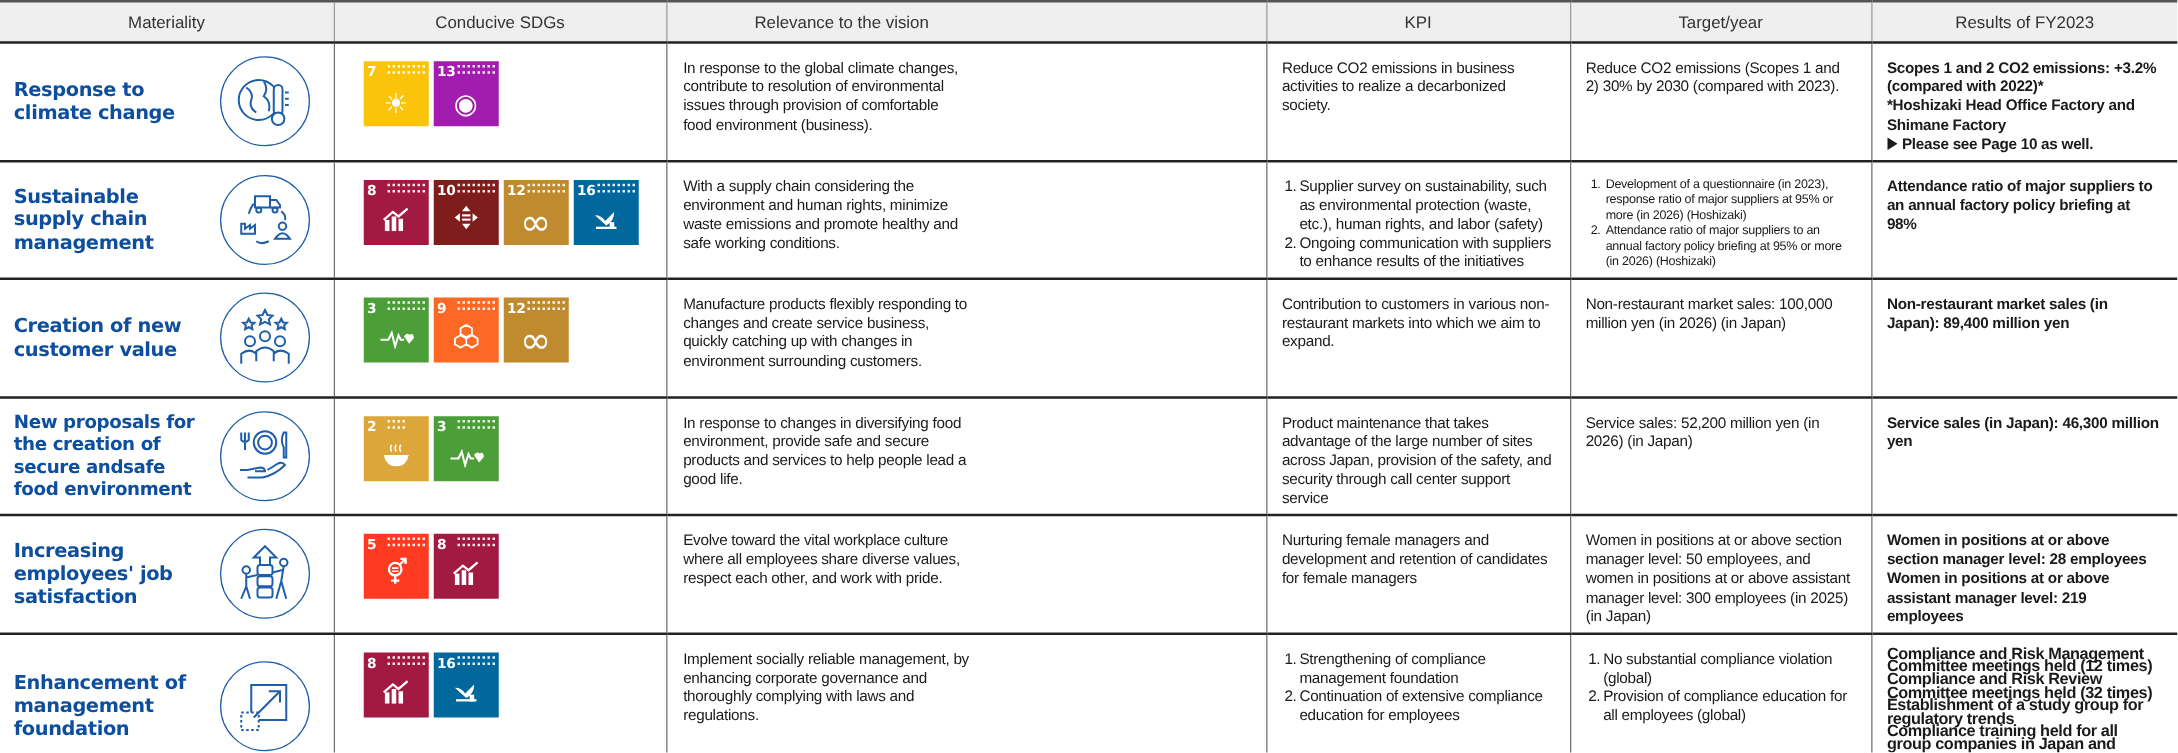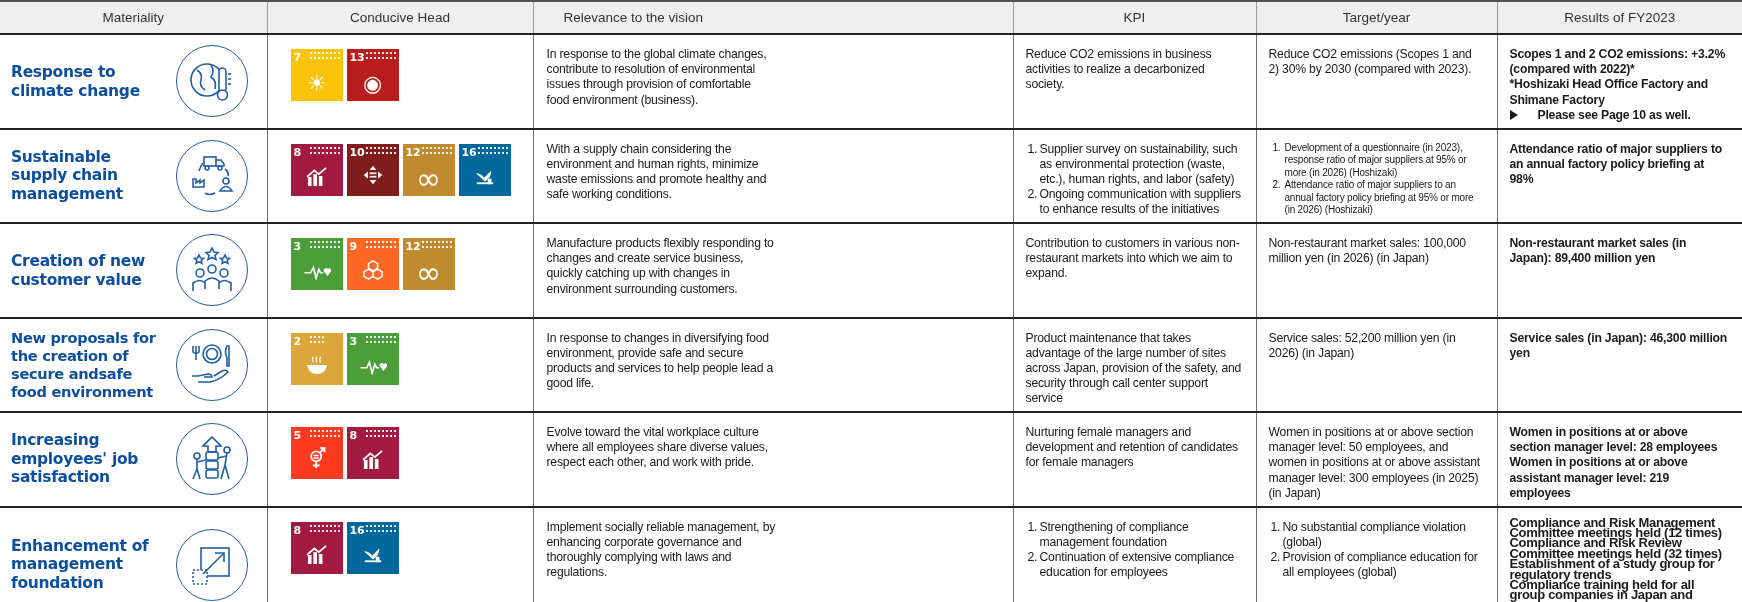--- a/index.html
+++ b/index.html
@@ -20,21 +20,21 @@
     height: 33px;
     background: #efefef;
     font-weight: normal;
     font-size: 13.5px;
     color: #333;
     border: 1px solid #9a9a9a;
     border-top: 2px solid #555;
     text-align: center;
     vertical-align: middle;
   }
-  thead th.rel { text-align: left; padding-left: 30px; }
+  thead th.rel { text-align: left; padding-left: 70px; }
   tbody td {
     height: 94.5px;
     border: 1px solid #6f6f6f;
     border-top: 2px solid #222;
     vertical-align: top;
     font-size: 12.2px;
     line-height: 15.2px;
     letter-spacing: -0.2px;
   }
   tbody tr:last-child td { border-bottom: 2px solid #222; }
@@ -89,39 +89,39 @@
 
   .txt-cell { padding: 12px 12px 0 12px; }
   .txt-cell.rel { padding-left: 13px; padding-right: 10px; }
   .rel-text { width: 230px; }
   .plain { white-space: pre-line; }
   ol.num-list { list-style: none; }
   ol.num-list li { padding-left: 14px; text-indent: -12px; }
   ol.num-list li .n { display: inline-block; width: 12px; text-indent: 0; }
   .small { font-size: 10px; line-height: 12.6px; }
   .tiny { font-size: 13px; line-height: 10.4px; letter-spacing: -0.3px; }
-  .see { display: flex; align-items: center; gap: 20px; }
+  .see { display: flex; align-items: center; gap: 4px; }
   .tri { display: inline-block; width: 0; height: 0; border-top: 5px solid transparent; border-bottom: 5px solid transparent; border-left: 8px solid #1a1a1a; }
 </style>
 </head>
 <body>
 
 <table class="mat">
   <colgroup>
     <col class="c1">
       <col class="c2">
       <col class="c3">
       <col class="c4">
       <col class="c5">
       <col class="c6">
   </colgroup>
   <thead>
     <tr>
       <th>Materiality</th>
-      <th>Conducive Head</th>
+      <th>Conducive SDGs</th>
       <th class="rel">Relevance to the vision</th>
       <th>KPI</th>
       <th>Target/year</th>
       <th>Results of FY2023</th>
     </tr>
   </thead>
   <tbody>
 
     <tr>
       <td class="mat-cell">
@@ -138,21 +138,21 @@
           </svg>
         </div>
       </td>
       <td class="sdg-cell">
         <div class="sdg-list">
           <div class="sdg" style="background:#fcc30b">
             <span class="num">7</span>
               <span class="jp"></span>
             <span class="glyph">☀</span>
           </div>
-          <div class="sdg" style="background:#b91c1c">
+          <div class="sdg" style="background:#a21caf">
             <span class="num">13</span>
               <span class="jp"></span>
             <span class="glyph">◉</span>
           </div>
         </div>
       </td>
       <td class="txt-cell rel">
         <div class="rel-text">In response to the global climate changes, contribute to resolution of environmental issues through provision of comfortable food environment (business).</div>
       </td>
       <td class="txt-cell">

